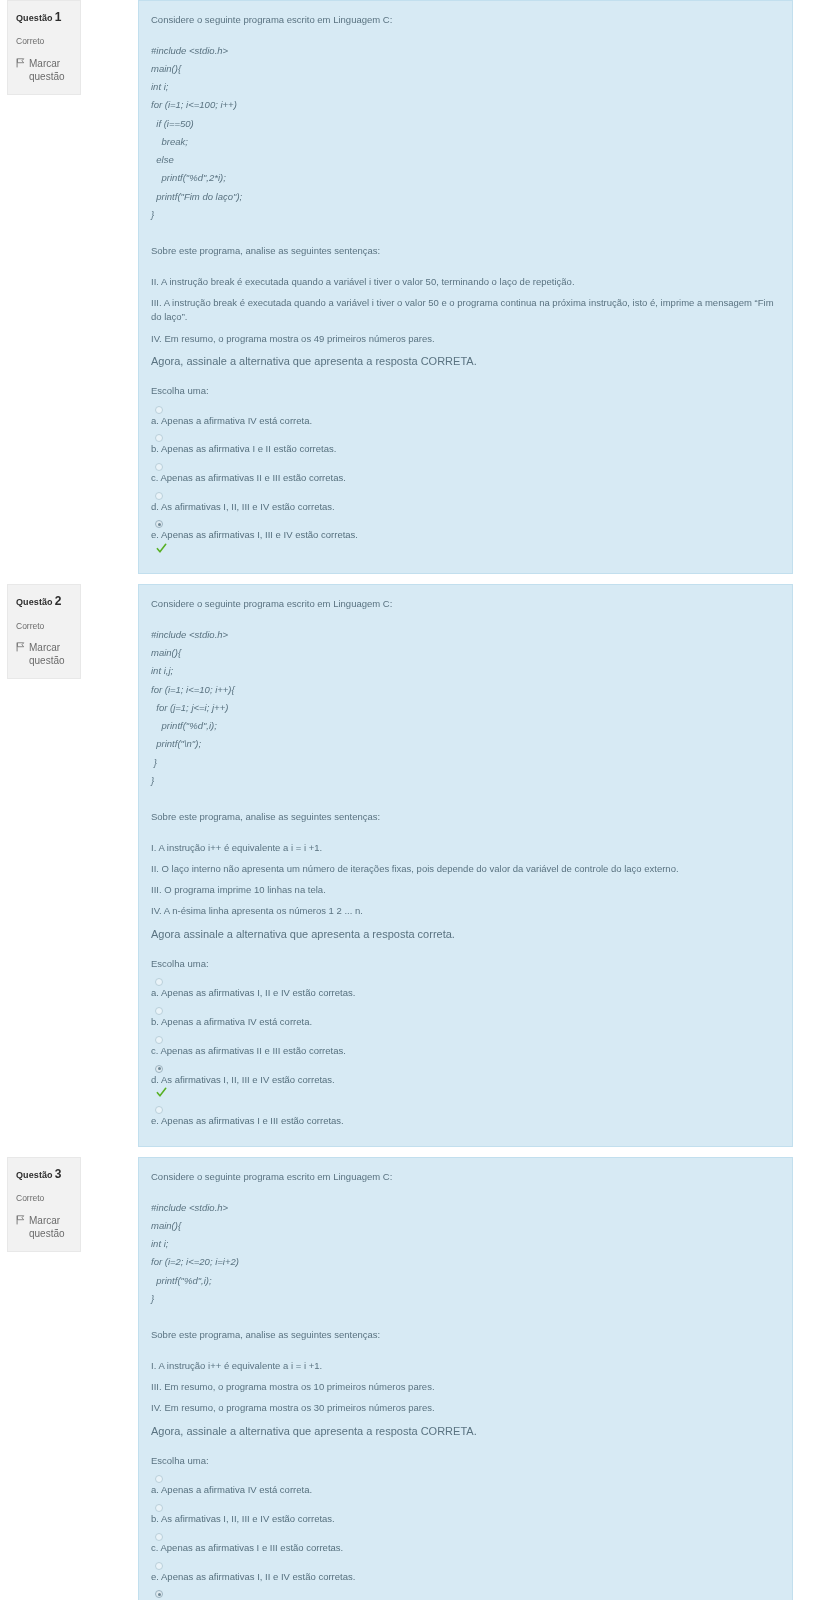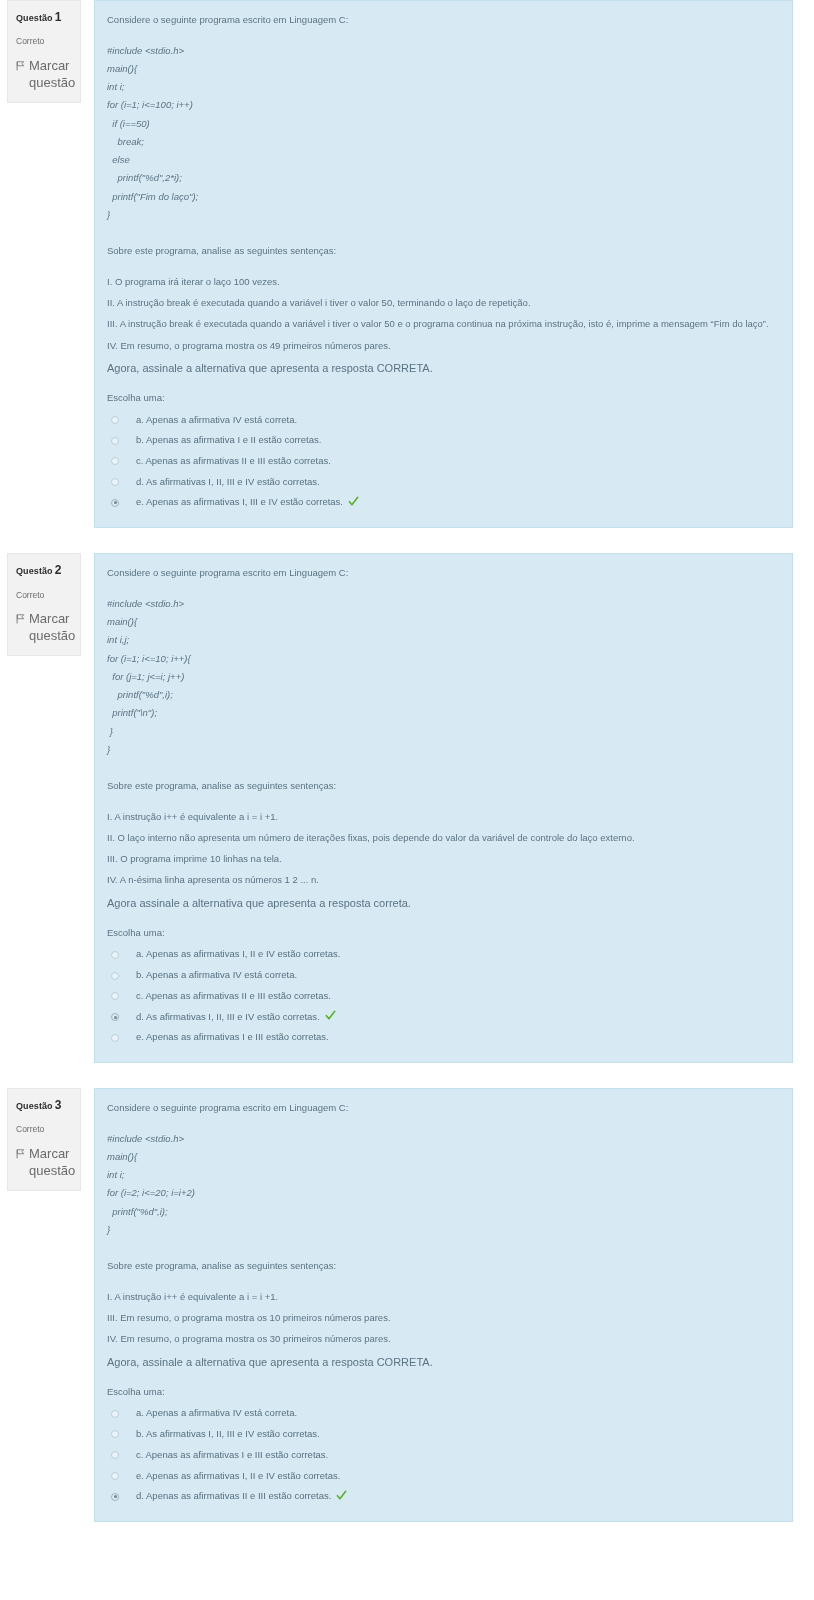--- a/index.html
+++ b/index.html
@@ -16,21 +16,22 @@
   }
 
   .page {
     width: 814px;
     position: relative;
   }
 
   .question-block {
     display: flex;
     align-items: flex-start;
-    margin-bottom: 25px;
+    margin-bottom: 10px;
+    gap: 44px;
   }
 
   
   .q-info {
     width: 74px;
     margin-left: 7px;
     margin-right: 13px;
     background: #f2f2f2;
     border: 1px solid #e8e8e8;
     box-sizing: border-box;
@@ -53,21 +54,21 @@
     margin-left: 2px;
   }
   .q-state {
     font-size: 8.5px;
     color: #6b6b6b;
     margin-bottom: 9px;
   }
   .q-flag {
     display: flex;
     align-items: flex-start;
-    font-size: 13px;
+    font-size: 10px;
     color: #6b6b6b;
     line-height: 1.35;
   }
   .flag-icon {
     flex: 0 0 auto;
     width: 9px;
     height: 10px;
     margin-right: 4px;
     margin-top: 1px;
   }
@@ -129,24 +130,25 @@
     margin: 0 0 4px 0;
   }
 
   .options {
     list-style: none;
     margin: 0;
     padding: 0;
   }
   .option {
     display: flex;
-    align-items: center;
+    align-items: flex-start;
     padding: 3px 0;
     font-size: 9.5px;
     color: #56707e;
+    flex-direction: column;
   }
   .radio {
     flex: 0 0 auto;
     width: 8px;
     height: 8px;
     border-radius: 50%;
     border: 1px solid #b9cfda;
     background: #e9f3f8;
     margin-left: 4px;
     margin-right: 17px;
@@ -199,21 +201,20 @@
 main(){
 int i;
 for (i=1; i&lt;=100; i++)
   if (i==50)
     break;
   else
     printf("%d",2*i);
   printf("Fim do laço");
 }</div>
           <p class="sub-stem">Sobre este programa, analise as seguintes sentenças:</p>
-          <p class="sentence">I. O programa irá iterar o laço 100 vezes.</p>
           <p class="sentence">II. A instrução break é executada quando a variável i tiver o valor 50, terminando o laço de repetição.</p>
           <p class="sentence">III. A instrução break é executada quando a variável i tiver o valor 50 e o programa continua na próxima instrução, isto é, imprime a mensagem “Fim do laço”.</p>
           <p class="sentence">IV. Em resumo, o programa mostra os 49 primeiros números pares.</p>
           <p class="closing">Agora, assinale a alternativa que apresenta a resposta CORRETA.</p>
           <p class="choose-label">Escolha uma:</p>
           <ul class="options">
             <li class="option">
               <span class="radio"></span>
               <span class="option-text">a. Apenas a afirmativa IV está correta.</span>
             </li>

